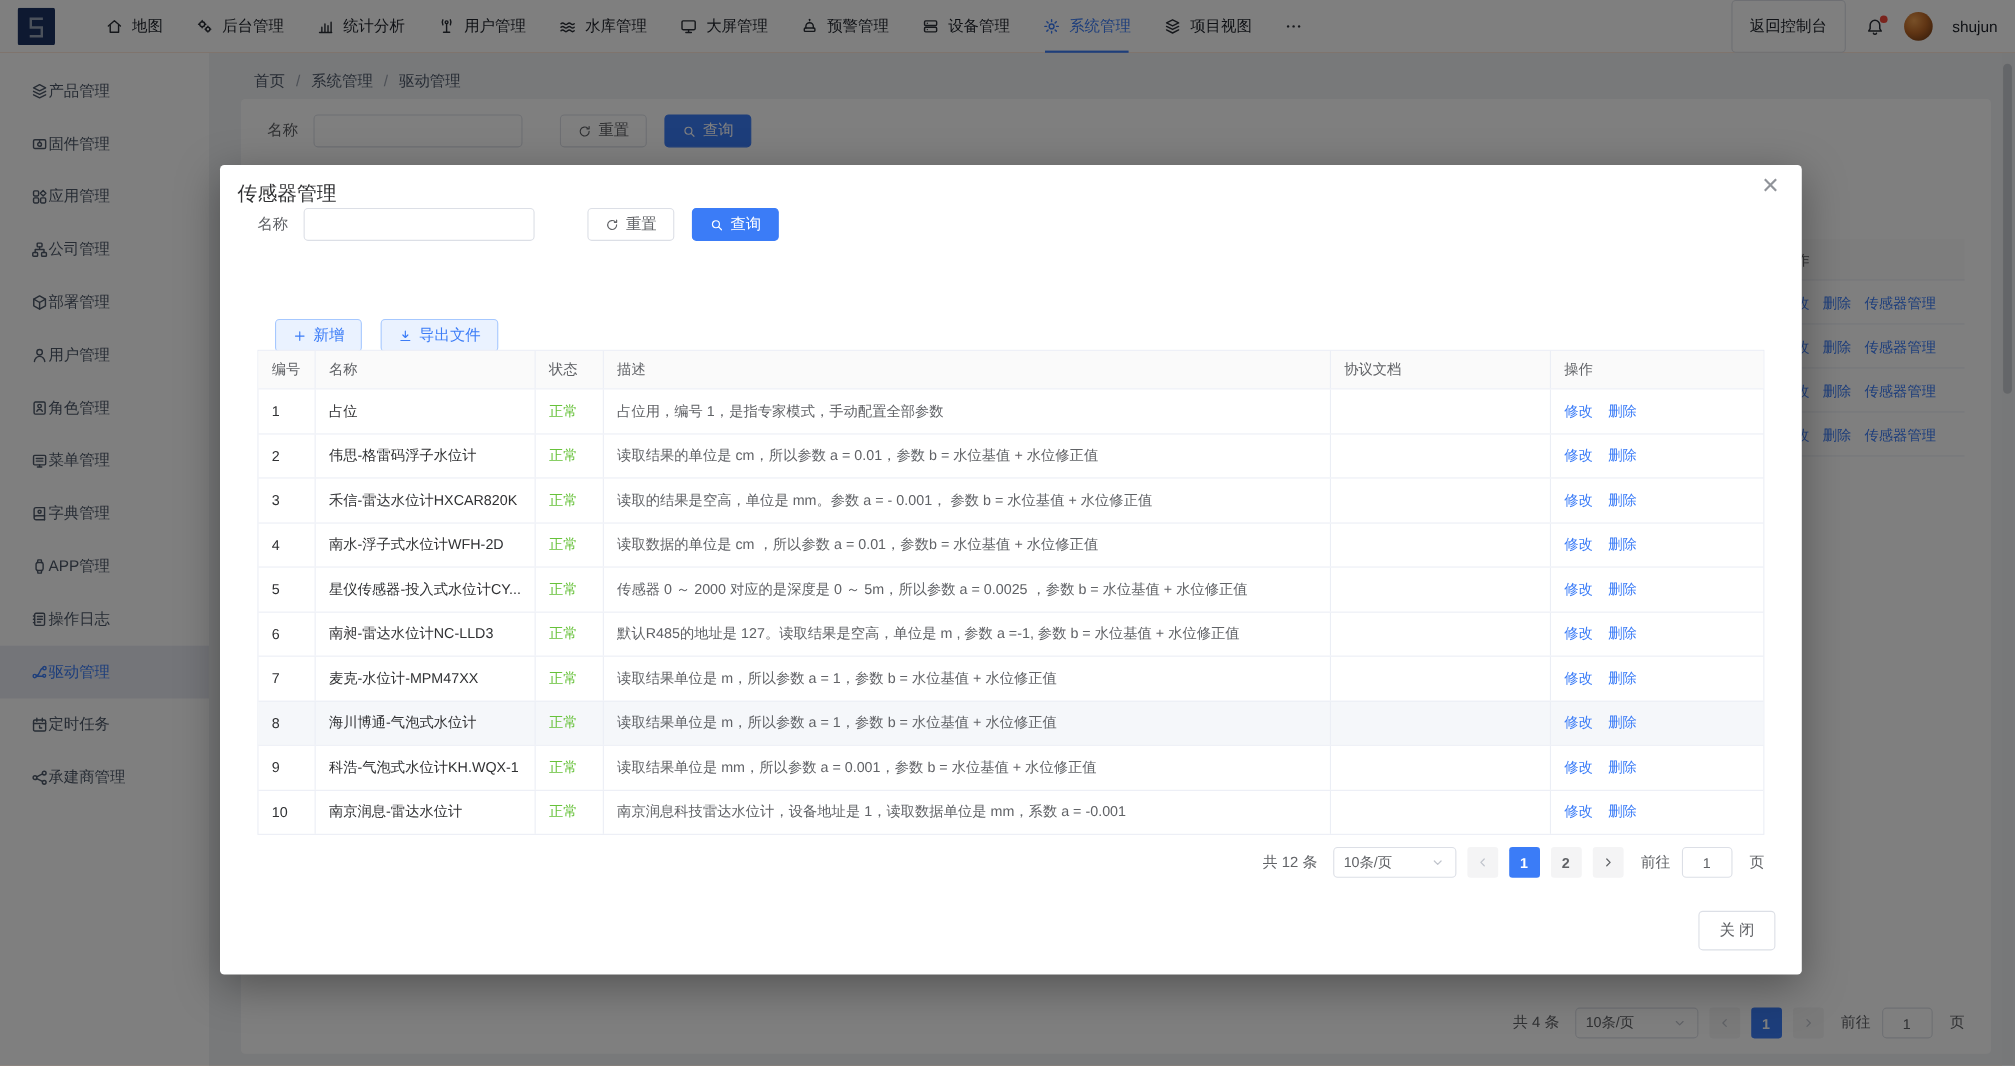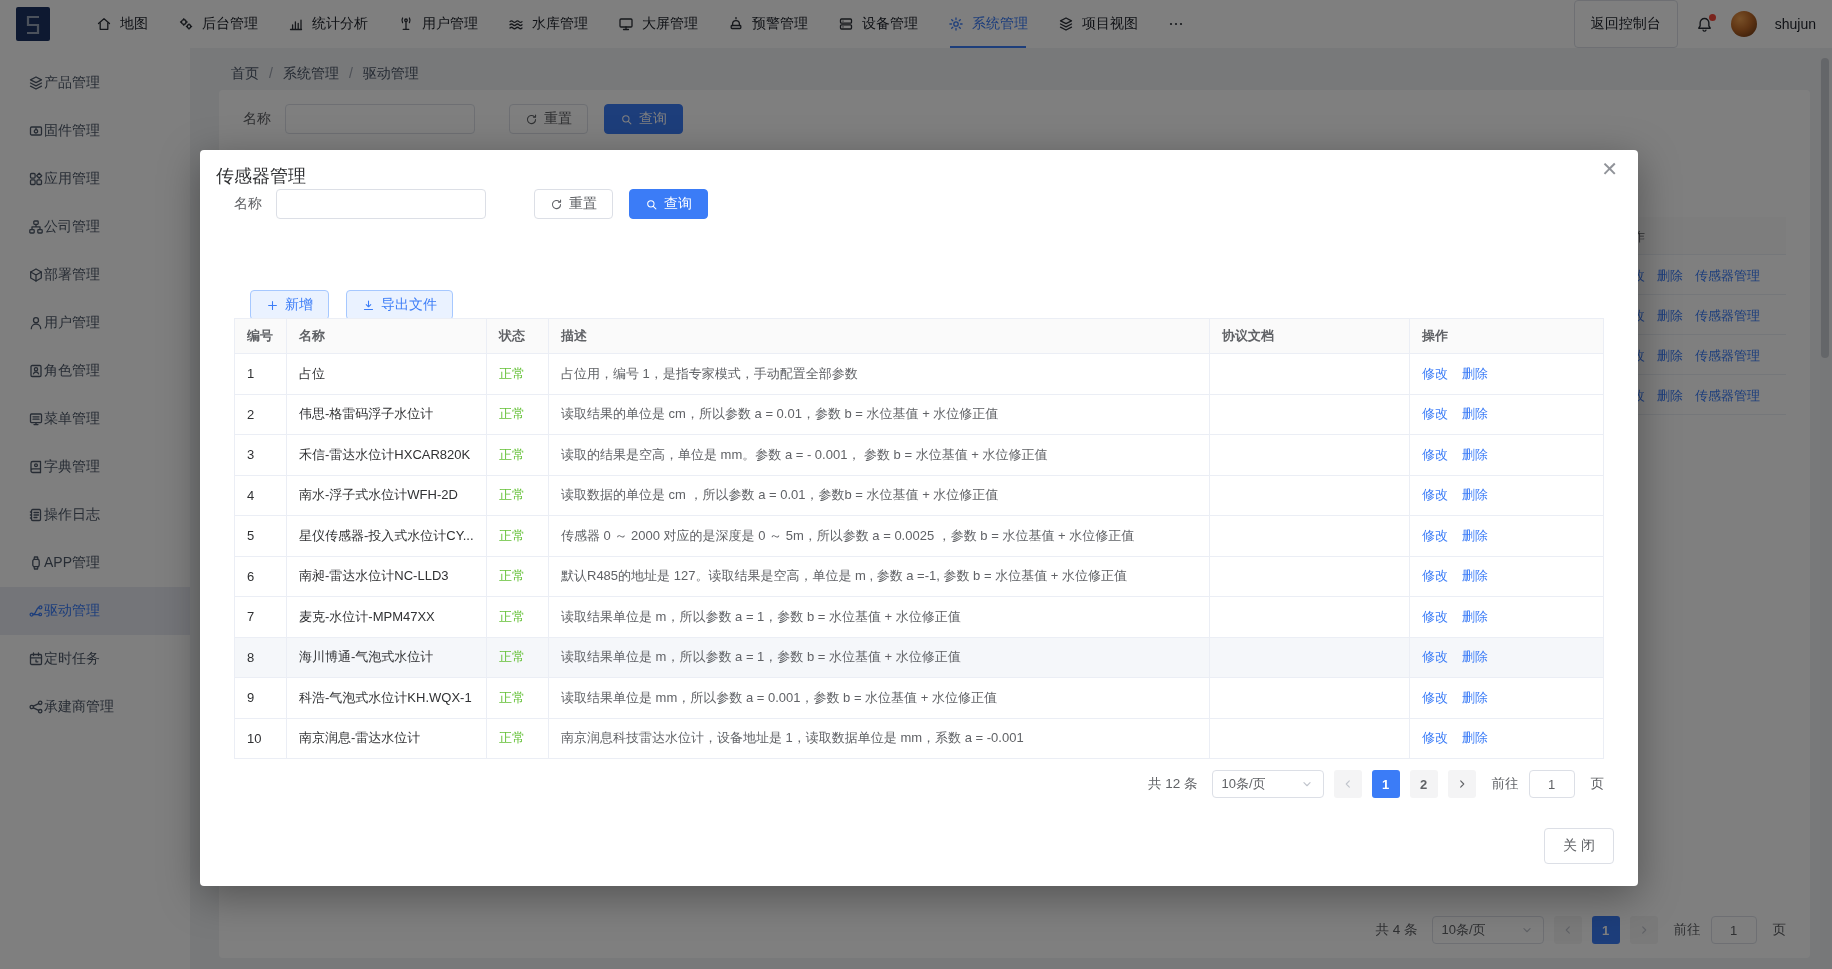--- a/index.html
+++ b/index.html
@@ -68,21 +68,21 @@
   .m-close{position:absolute;right:20px;top:9px;font-size:20px;color:#909399;cursor:pointer;line-height:1}
   .m-search{position:absolute;left:34px;top:39px;display:flex;align-items:center;height:30px}
   .m-search .lbl{color:var(--t2);margin-right:14px}
   .m-search .txt-input{width:210px}
   .m-toolbar{position:absolute;left:50px;top:140px;display:flex;gap:17px}
   .mtable{position:absolute;left:34px;right:34px;top:168px;border:1px solid var(--tbd);font-size:13px}
   .tgrid{display:grid;grid-template-columns:52px 200px 62px 1fr 200px 193px}
   .t-cell{display:flex;align-items:center;padding:0 12px;border-right:1px solid var(--tbd);overflow:hidden;white-space:nowrap}
   .t-cell:last-child{border-right:none}
   .t-head{background:#FAFAFA;color:var(--t2);height:34px}
-  .t-head .t-cell{font-weight:700}
+  .t-head .t-cell{font-weight:400}
   .t-row{height:40.5px;border-top:1px solid var(--tbd);color:var(--t2)}
   .t-row .c-name,.t-row .c-id{color:var(--t1)}
   .t-row.hl{background:#F5F7FA}
   .ok{color:var(--green)}
   .t-row .acts{display:flex;gap:14px}
   .m-pager{position:absolute;right:34px;top:620px}
   .m-footer-btn{position:absolute;right:24px;bottom:22px;height:36px;padding:0 18px}
   
   .scrollbar{position:absolute;right:2px;top:48px;bottom:0;width:10px;background:#EFF0F2;z-index:2}
   .scrollbar .thumb{position:absolute;left:1px;right:1px;top:10px;height:300px;border-radius:5px;background:#C9CCD2}
@@ -302,34 +302,34 @@
             <path d="M12.5 13.5H4.8a1.8 1.8 0 0 1 0-3.6H12.5V2.5H4.8A1.8 1.8 0 0 0 3 4.3v7.4"></path>
             <path d="M12.5 10v3.5"></path>
             <circle cx="8" cy="6.2" r="1.4"></circle>
           </svg>
         </span>
         <span>字典管理</span>
       </div>
       <div class="side-item">
         <span class="sicon">
           <svg width="16" height="16" viewBox="0 0 16 16" fill="none" stroke="currentColor" stroke-width="1.3" stroke-linecap="round" stroke-linejoin="round">
+            <rect x="4.8" y="4.4" width="6.4" height="7.2" rx="1.6"></rect>
+            <path d="M6 4.4 6.5 2h3l.5 2.4M6 11.6 6.5 14h3l.5-2.4"></path>
+          </svg>
+        </span>
+        <span>APP管理</span>
+      </div>
+      <div class="side-item">
+        <span class="sicon">
+          <svg width="16" height="16" viewBox="0 0 16 16" fill="none" stroke="currentColor" stroke-width="1.3" stroke-linecap="round" stroke-linejoin="round">
             <rect x="3.5" y="2.5" width="9" height="11" rx="1.2"></rect>
             <path d="M6 5.5h4.5M6 8h4.5M6 10.5h3M3.5 5H2.4M3.5 8H2.4M3.5 11H2.4"></path>
           </svg>
         </span>
         <span>操作日志</span>
-      </div>
-      <div class="side-item">
-        <span class="sicon">
-          <svg width="16" height="16" viewBox="0 0 16 16" fill="none" stroke="currentColor" stroke-width="1.3" stroke-linecap="round" stroke-linejoin="round">
-            <rect x="4.8" y="4.4" width="6.4" height="7.2" rx="1.6"></rect>
-            <path d="M6 4.4 6.5 2h3l.5 2.4M6 11.6 6.5 14h3l.5-2.4"></path>
-          </svg>
-        </span>
-        <span>APP管理</span>
       </div>
       <div class="side-item active">
         <span class="sicon">
           <svg width="16" height="16" viewBox="0 0 16 16" fill="none" stroke="currentColor" stroke-width="1.3" stroke-linecap="round" stroke-linejoin="round">
             <circle cx="3.6" cy="11.6" r="1.5"></circle>
             <circle cx="12.4" cy="4.4" r="1.5"></circle>
             <circle cx="12.2" cy="11.4" r="1.3"></circle>
             <path d="M5.1 11.3C8.5 11 8 4.7 10.9 4.5M5.1 11.7h5.8"></path>
           </svg>
         </span>

